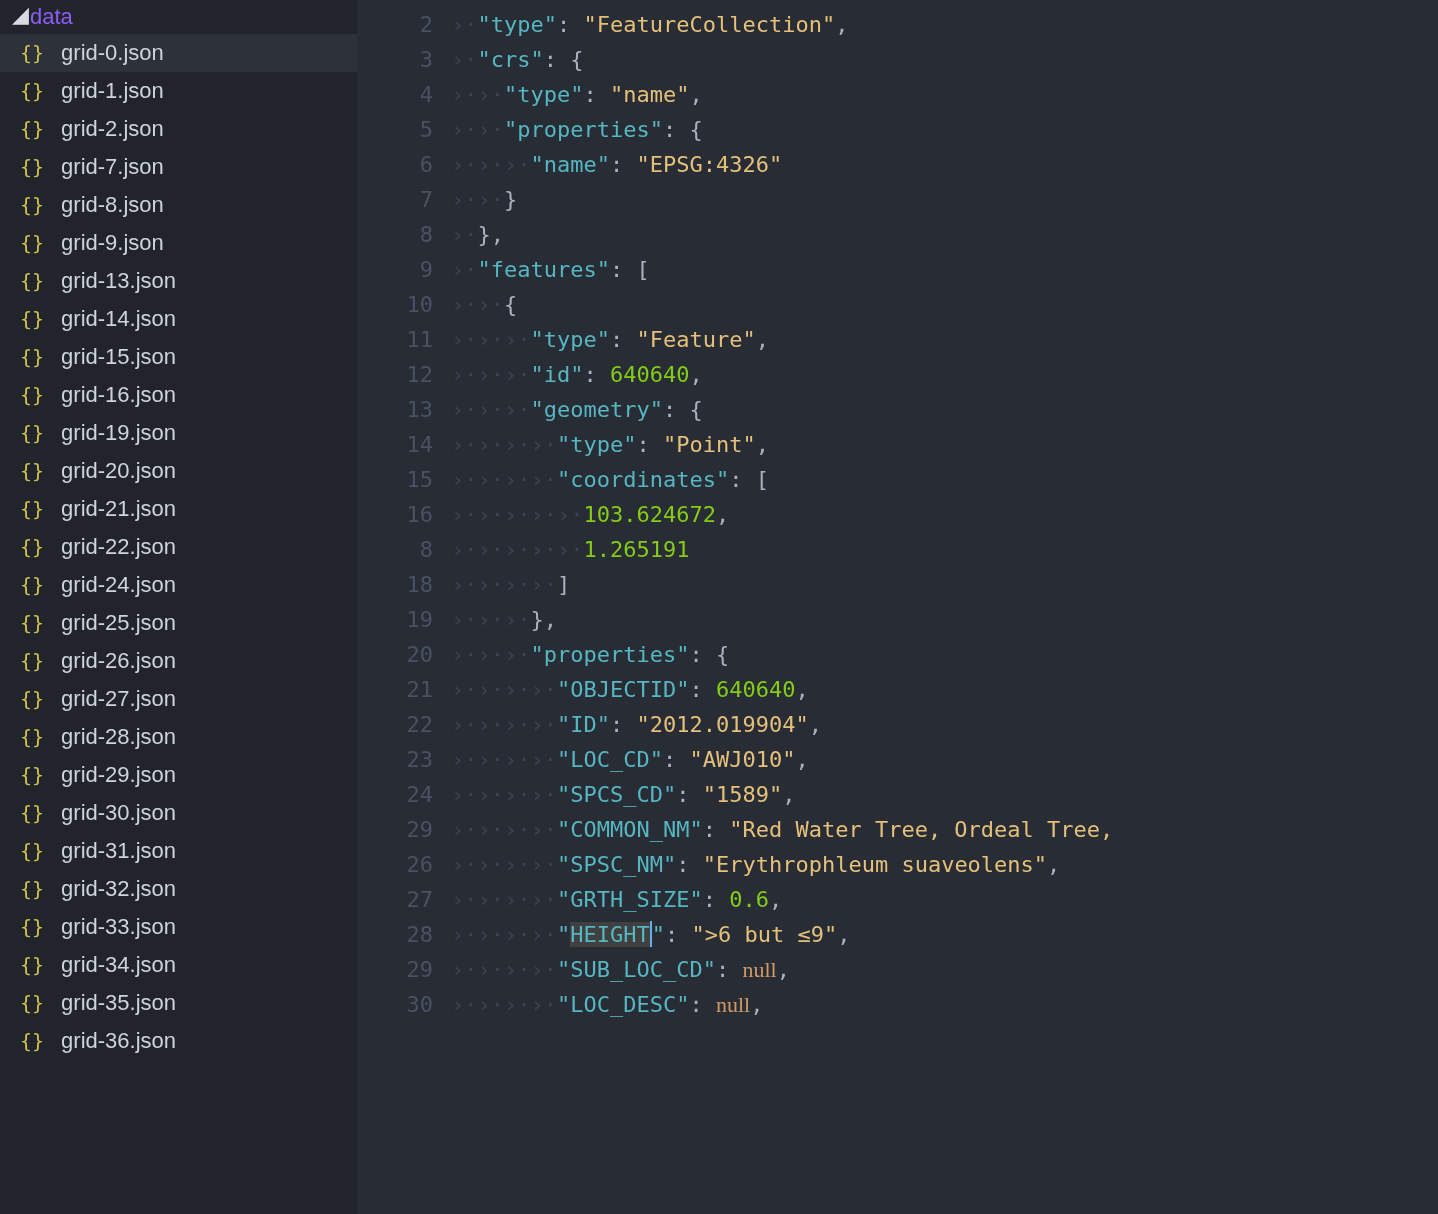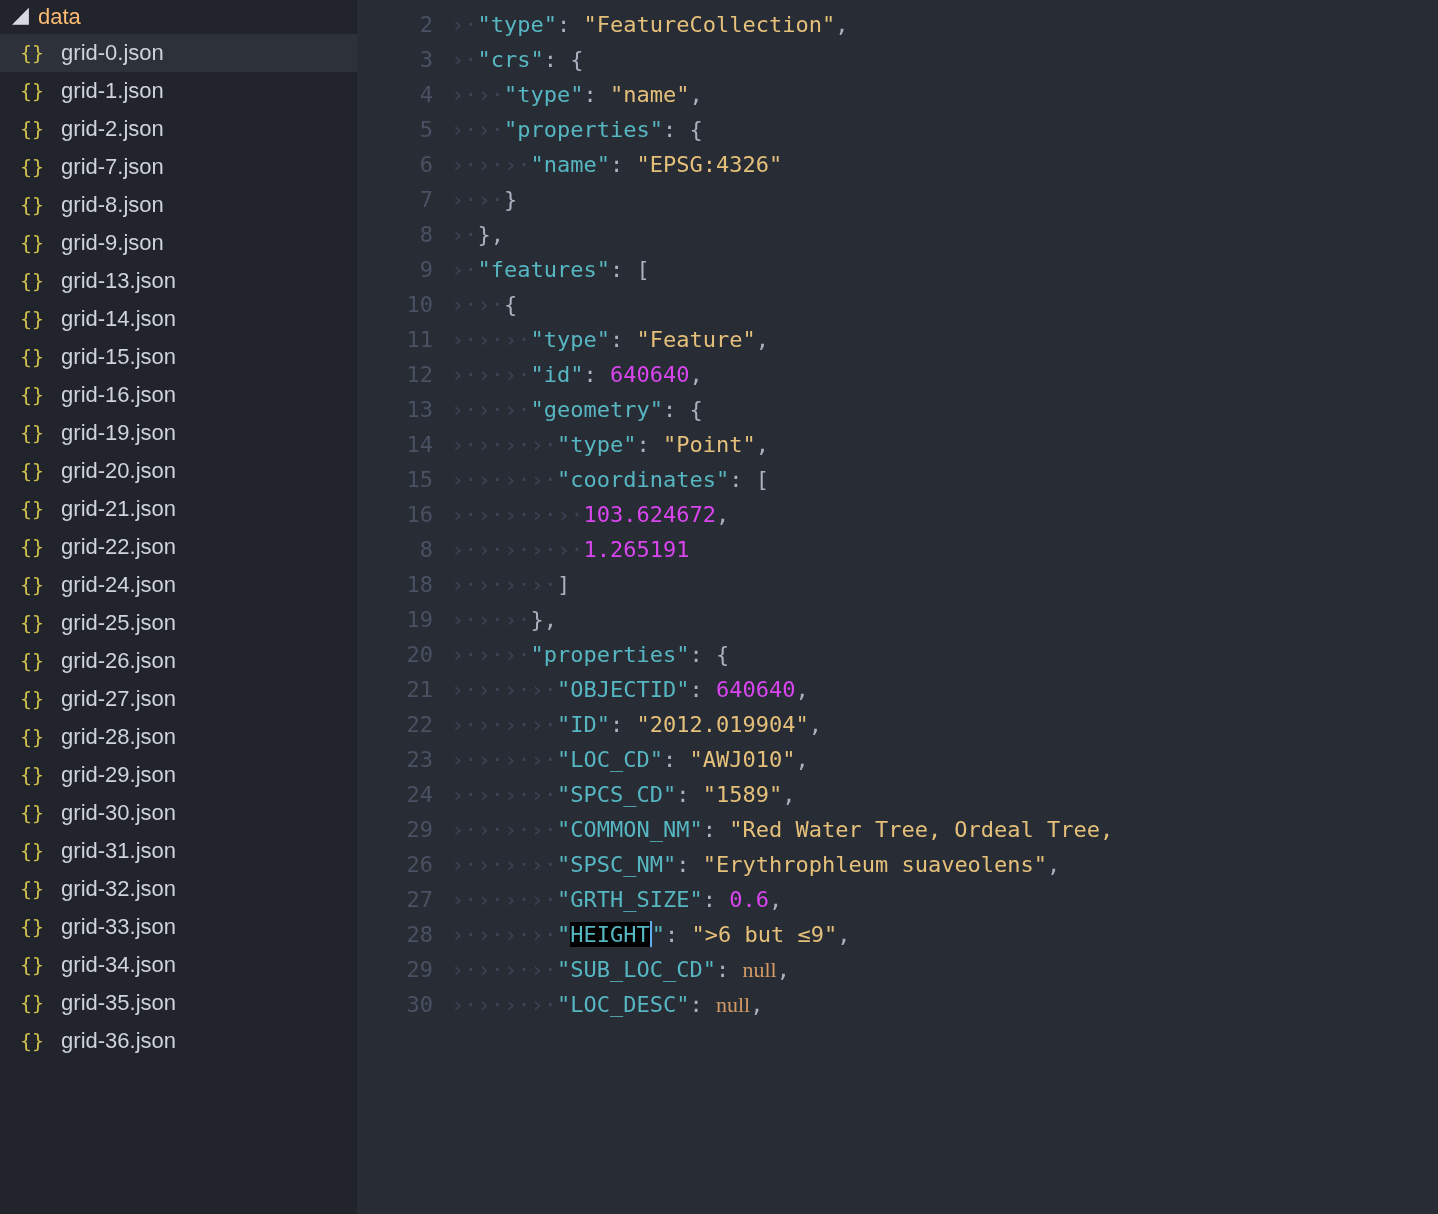--- a/index.html
+++ b/index.html
@@ -24,21 +24,21 @@
   }
   .folder-row {
     display:flex; align-items:center;
     padding:4px 0 4px 12px;
     cursor:pointer;
   }
   .folder-row .chev {
     width:14px; display:inline-block; color:#d7dae0;
     transform: translateY(-2px);
   }
-  .folder-row .folder-label { margin-left:12px; color:#fdba74; }
+  .folder-row .folder-label { margin-left:4px; color:#8b5cf6; }
   .file-row {
     display:flex; align-items:center;
     padding:6px 0 6px 20px;
     cursor:pointer;
     white-space:nowrap;
   }
   .file-row.selected { background:#2c313a; }
   .file-row .braces { color:#d1c24d; font-family:monospace; font-size:20px; margin-right:8px; }
   .file-row .fname { color:#cfd3da;margin-left:9px; }
   
@@ -61,24 +61,24 @@
   .code {
     flex:1;
     padding-top:7px;
     white-space:pre;
     overflow:hidden;
   }
   .code-line { height:35px; line-height:35px; }
   .invis { color:#3b4354; }
   .key  { color:#56b6c2; }   
   .str  { color:#e5c07b; }   
-  .num  { color:#d946ef; }   
+  .num  { color:#84cc16; }   
   .null { color:#d19a66;font-family:Liberation Serif, serif; }   
   .pun  { color:#abb2bf; }   
-  .sel  { background:#000000; }
+  .sel  { background:#404040; }
   .cursor {
     display:inline-block; width:2px; height:26px;
     background:#61afef; vertical-align:middle;
     transform:translateY(-2px);
   }
 </style>
 </head>
 <body>
 
 <div class="sidebar">

